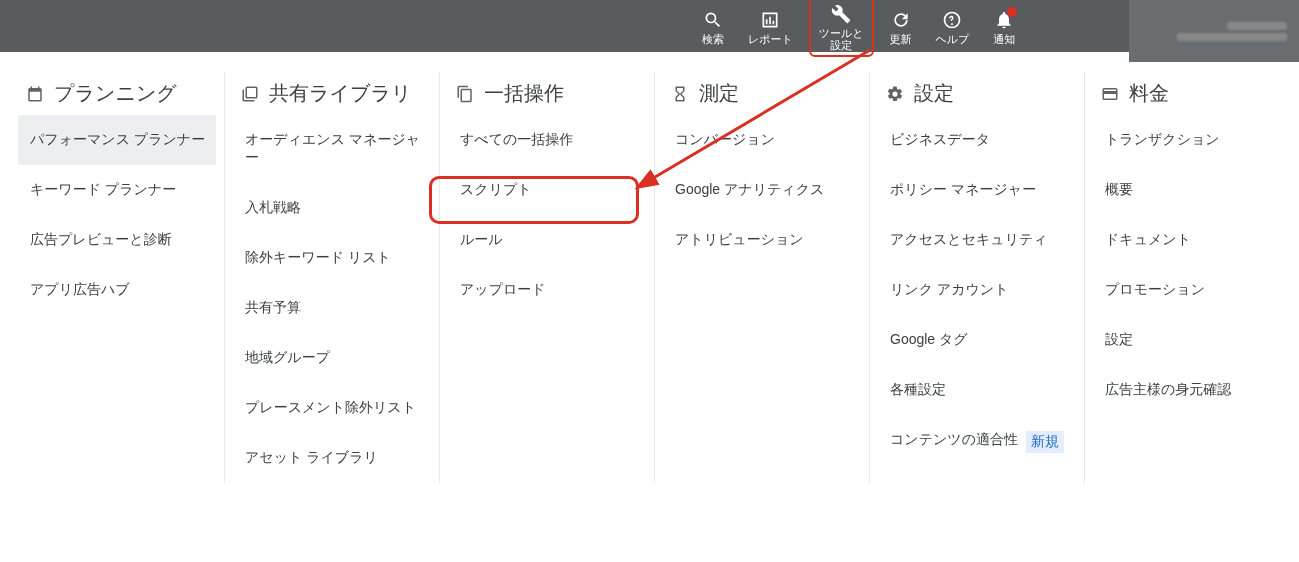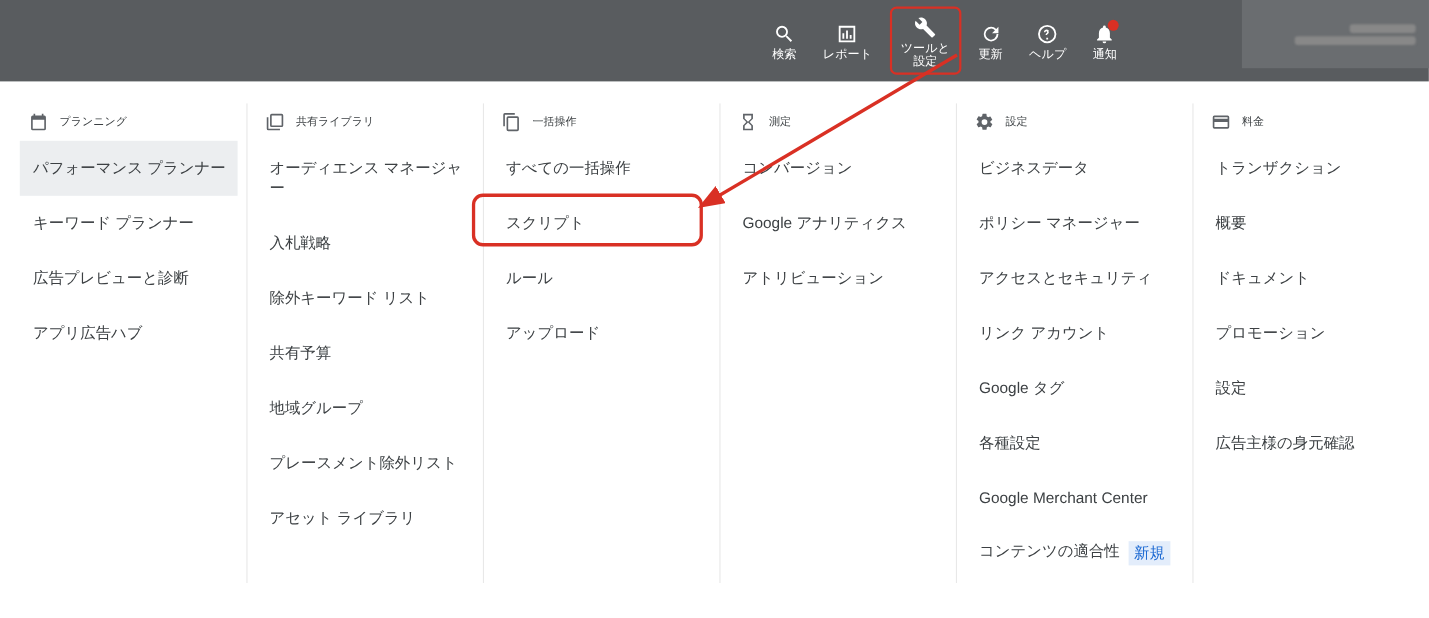--- a/index.html
+++ b/index.html
@@ -1,33 +1,33 @@
 <!DOCTYPE html>
 <html><head>
   <meta charset="utf-8">
   <style>
     * { margin:0; padding:0; box-sizing:border-box; font-family:Arial,"Hiragino Sans","Meiryo",sans-serif; }
     body { width:1299px; height:562px; background:#fff; position:relative; }
-    .topbar { height:74px; background:#595c5f; display:flex; align-items:center; padding-left:690px; position:relative; }
+    .topbar { height:52px; background:#595c5f; display:flex; align-items:center; padding-left:690px; position:relative; }
     .top-item { display:flex; flex-direction:column; align-items:center; color:#fff; font-size:11px; padding:6px 8px 4px; margin:0 4px; border-radius:6px; cursor:pointer; position:relative; }
     .top-item .tico { height:22px; display:flex; align-items:center; justify-content:center; margin-bottom:2px; }
     .top-item svg { fill:#fff; }
     .top-item.highlight { border:2.5px solid #d93024; }
     .top-label { line-height:12px; text-align:center; white-space:pre-line; }
     .notif-item .badge { position:absolute; top:4px; right:6px; width:10px; height:10px; border-radius:50%; background:#d93024; }
     .account { position:absolute; right:0; top:0; width:170px; height:62px; background:#6a6d70; display:flex; align-items:center; justify-content:flex-end; padding-right:12px; }
     .acct-blur { width:130px; }
     .acct-blur .ln { height:8px; background:#888; border-radius:3px; margin:3px 0 3px auto; filter:blur(1px); }
     .acct-blur .ln1 { width:60px; }
     .acct-blur .ln2 { width:110px; }
 
     .panel { display:flex; padding:20px 0 20px 10px; }
     .col { flex:1; padding:0 8px; border-right:1px solid #e8e8e8; }
     .col:last-child { border-right:none; }
-    .col-head { display:flex; align-items:center; padding:8px 8px; color:#3c4043; font-size:10px; font-weight:500; }
+    .col-head { display:flex; align-items:center; padding:8px 8px; color:#3c4043; font-size:20px; font-weight:500; }
     .col-head .hico { width:18px; height:18px; margin-right:10px; display:flex; align-items:center; justify-content:center; }
     .col-head svg { fill:#5f6368; }
     .menu-item { padding:16px 10px 16px 12px; font-size:14px; color:#3c4043; cursor:pointer; display:flex; align-items:flex-start; }
     .menu-item.selected { background:#eceef0; }
     .menu-item .item-badge { margin-left:8px; font-size:14px; background:#e3edfb; color:#1967d2; padding:2px 5px; }
 
     .redbox-rule { position:absolute; left:429px; top:176px; width:210px; height:48px; border:3px solid #d93024; border-radius:10px; pointer-events:none; z-index:5; }
     .arrow-svg { position:absolute; left:620px; top:40px; width:280px; height:170px; pointer-events:none; z-index:6; }
   </style>
 </head>
@@ -211,23 +211,20 @@
         <span>アクセスとセキュリティ</span>
       </div>
     <div class="menu-item">
         <span>リンク アカウント</span>
       </div>
     <div class="menu-item">
         <span>Google タグ</span>
       </div>
     <div class="menu-item">
         <span>各種設定</span>
-      </div>
-    <div class="menu-item">
-        <span>Google Merchant Center</span>
       </div>
     <div class="menu-item">
       <span>コンテンツの適合性</span>
       <span class="item-badge">新規</span>
     </div>
   </div>
 
   <div class="col">
     <div class="col-head">
       <span class="hico">

